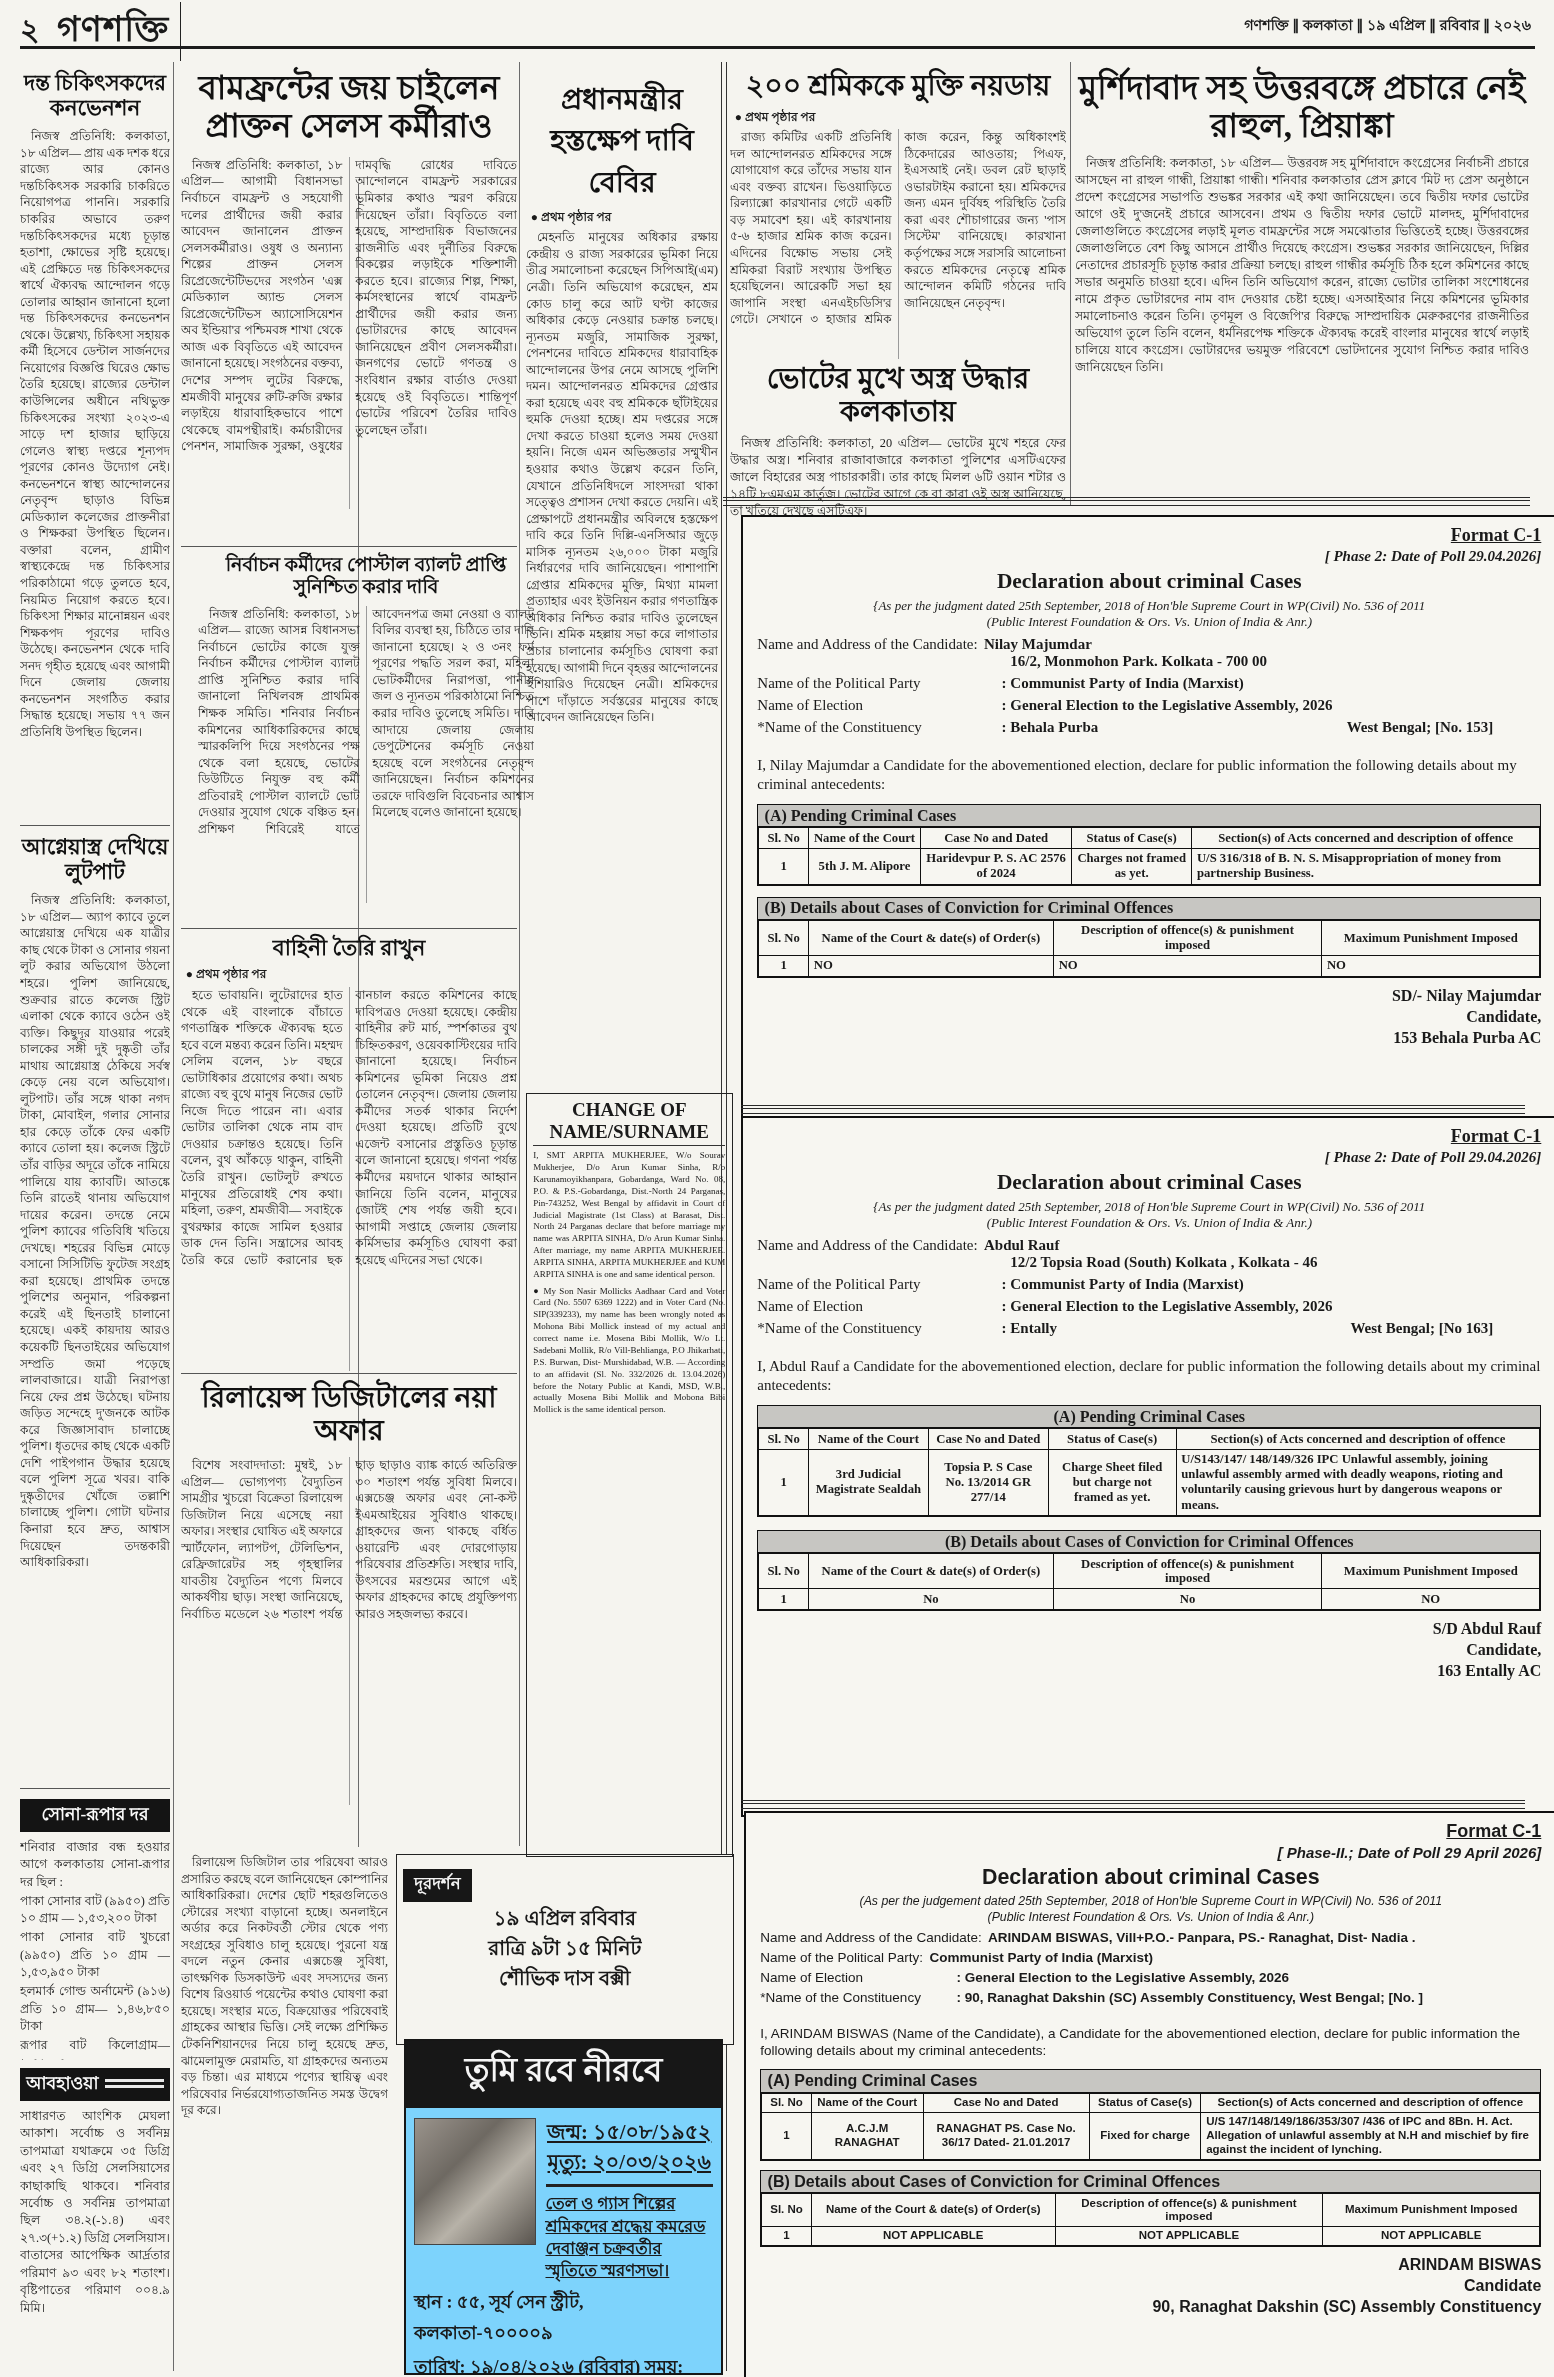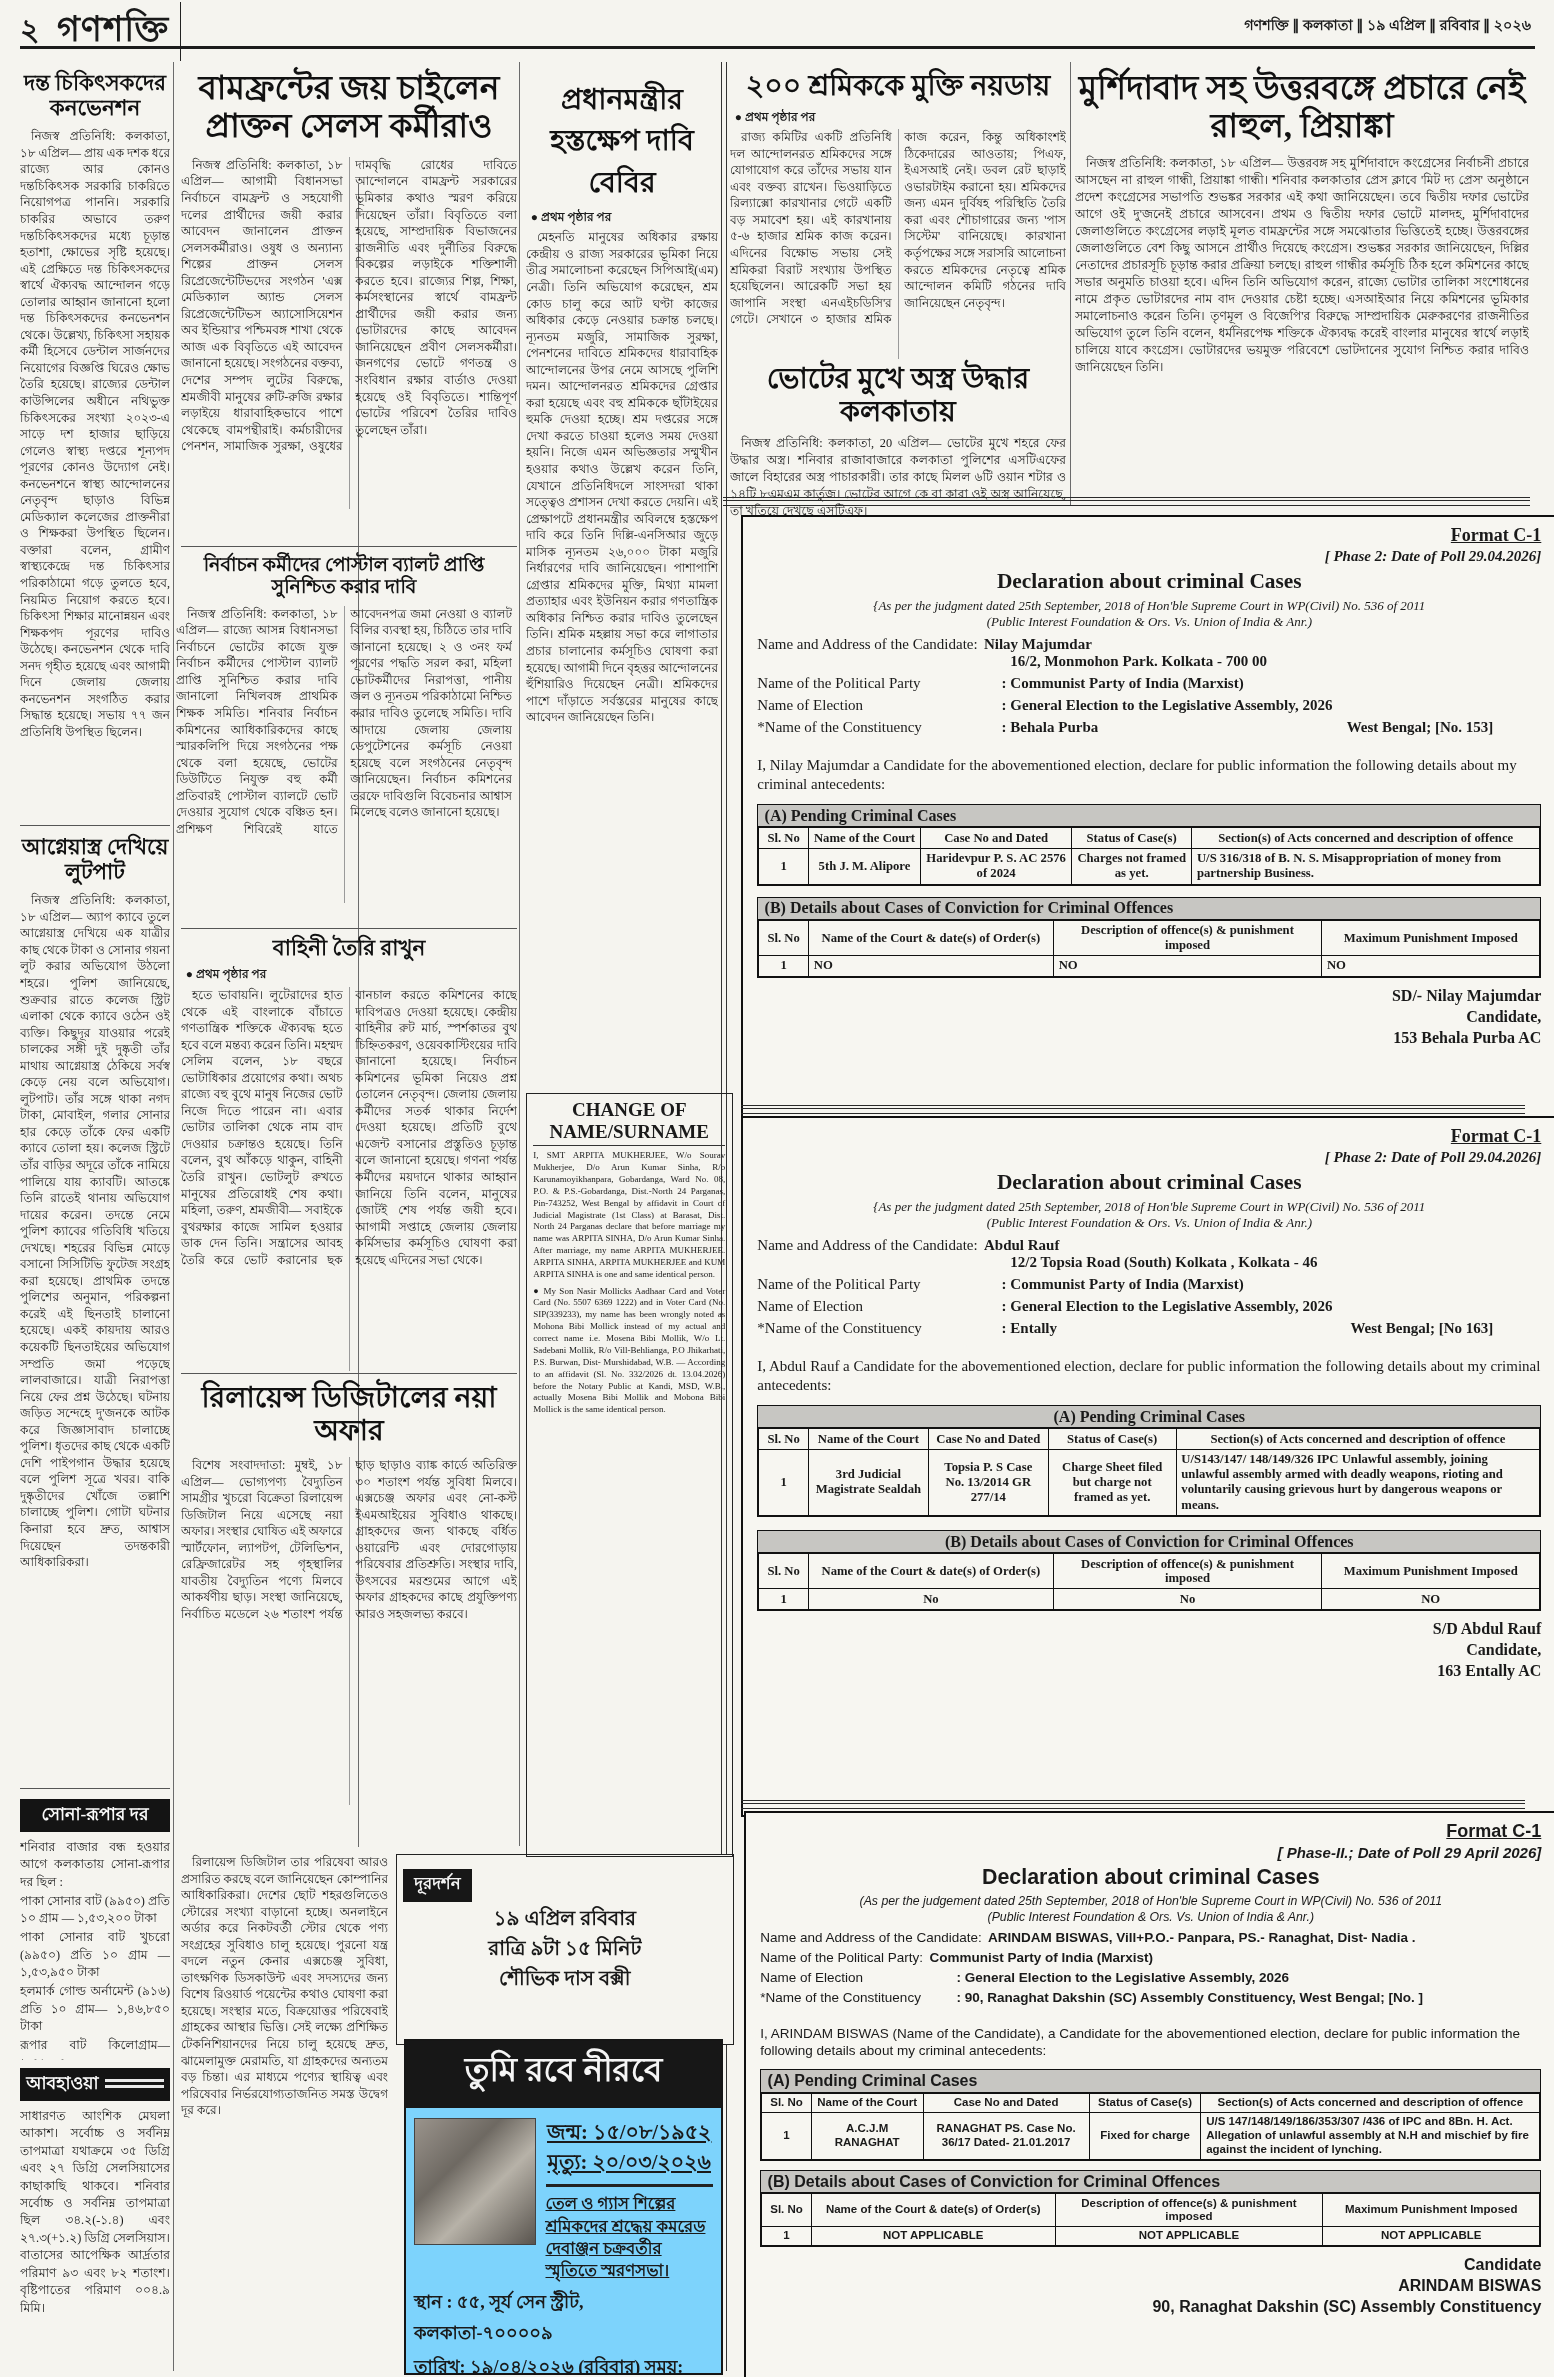--- a/index.html
+++ b/index.html
@@ -133,21 +133,21 @@
     </div>
     <div>সাধারণত আংশিক মেঘলা আকাশ। সর্বোচ্চ ও সর্বনিম্ন তাপমাত্রা যথাক্রমে ৩৫ ডিগ্রি এবং ২৭ ডিগ্রি সেলসিয়াসের কাছাকাছি থাকবে। শনিবার সর্বোচ্চ ও সর্বনিম্ন তাপমাত্রা ছিল ৩৪.২(-১.৪) এবং ২৭.৩(+১.২) ডিগ্রি সেলসিয়াস। বাতাসের আপেক্ষিক আর্দ্রতার পরিমাণ ৯৩ এবং ৮২ শতাংশ। বৃষ্টিপাতের পরিমাণ ০০৪.৯ মিমি।</div>
   </div>
 
   <div class="abs" style="left:181px;top:70px;width:336px;">
     <div class="headline h-xl">বামফ্রন্টের জয় চাইলেন প্রাক্তন সেলস কর্মীরাও</div>
     <div class="body-text cols2" style="height:352px;margin-top:11px;">নিজস্ব প্রতিনিধি: কলকাতা, ১৮ এপ্রিল— আগামী বিধানসভা নির্বাচনে বামফ্রন্ট ও সহযোগী দলের প্রার্থীদের জয়ী করার আবেদন জানালেন প্রাক্তন সেলসকর্মীরাও। ওষুধ ও অন্যান্য শিল্পের প্রাক্তন সেলস রিপ্রেজেন্টেটিভদের সংগঠন 'এক্স মেডিক্যাল অ্যান্ড সেলস রিপ্রেজেন্টেটিভস অ্যাসোসিয়েশন অব ইন্ডিয়া'র পশ্চিমবঙ্গ শাখা থেকে আজ এক বিবৃতিতে এই আবেদন জানানো হয়েছে। সংগঠনের বক্তব্য, দেশের সম্পদ লুটের বিরুদ্ধে, শ্রমজীবী মানুষের রুটি-রুজি রক্ষার লড়াইয়ে ধারাবাহিকভাবে পাশে থেকেছে বামপন্থীরাই। কর্মচারীদের পেনশন, সামাজিক সুরক্ষা, ওষুধের দামবৃদ্ধি রোধের দাবিতে আন্দোলনে বামফ্রন্ট সরকারের ভূমিকার কথাও স্মরণ করিয়ে দিয়েছেন তাঁরা। বিবৃতিতে বলা হয়েছে, সাম্প্রদায়িক বিভাজনের রাজনীতি এবং দুর্নীতির বিরুদ্ধে বিকল্পের লড়াইকে শক্তিশালী করতে হবে। রাজ্যের শিল্প, শিক্ষা, কর্মসংস্থানের স্বার্থে বামফ্রন্ট প্রার্থীদের জয়ী করার জন্য ভোটারদের কাছে আবেদন জানিয়েছেন প্রবীণ সেলসকর্মীরা। জনগণের ভোটে গণতন্ত্র ও সংবিধান রক্ষার বার্তাও দেওয়া হয়েছে ওই বিবৃতিতে। শান্তিপূর্ণ ভোটের পরিবেশ তৈরির দাবিও তুলেছেন তাঁরা।</div>
   </div>
 
   <div class="abs hrule" style="left:181px;top:546px;width:336px;"></div>
-  <div class="abs" style="left:176px;top:554px;width:336px;">
+  <div class="abs" style="left:198px;top:554px;width:336px;">
     <div class="headline h-sm">নির্বাচন কর্মীদের পোস্টাল ব্যালট প্রাপ্তি সুনিশ্চিত করার দাবি</div>
     <div class="body-text cols2" style="height:297px;margin-top:8px;">নিজস্ব প্রতিনিধি: কলকাতা, ১৮ এপ্রিল— রাজ্যে আসন্ন বিধানসভা নির্বাচনে ভোটের কাজে যুক্ত নির্বাচন কর্মীদের পোস্টাল ব্যালট প্রাপ্তি সুনিশ্চিত করার দাবি জানালো নিখিলবঙ্গ প্রাথমিক শিক্ষক সমিতি। শনিবার নির্বাচন কমিশনের আধিকারিকদের কাছে স্মারকলিপি দিয়ে সংগঠনের পক্ষ থেকে বলা হয়েছে, ভোটের ডিউটিতে নিযুক্ত বহু কর্মী প্রতিবারই পোস্টাল ব্যালটে ভোট দেওয়ার সুযোগ থেকে বঞ্চিত হন। প্রশিক্ষণ শিবিরেই যাতে আবেদনপত্র জমা নেওয়া ও ব্যালট বিলির ব্যবস্থা হয়, চিঠিতে তার দাবি জানানো হয়েছে। ২ ও ৩নং ফর্ম পূরণের পদ্ধতি সরল করা, মহিলা ভোটকর্মীদের নিরাপত্তা, পানীয় জল ও ন্যূনতম পরিকাঠামো নিশ্চিত করার দাবিও তুলেছে সমিতি। দাবি আদায়ে জেলায় জেলায় ডেপুটেশনের কর্মসূচি নেওয়া হয়েছে বলে সংগঠনের নেতৃবৃন্দ জানিয়েছেন। নির্বাচন কমিশনের তরফে দাবিগুলি বিবেচনার আশ্বাস মিলেছে বলেও জানানো হয়েছে।</div>
   </div>
 
   <div class="abs hrule" style="left:181px;top:928px;width:336px;"></div>
   <div class="abs" style="left:181px;top:936px;width:336px;">
     <div class="headline h-md">বাহিনী তৈরি রাখুন</div>
     <div class="contmark">● প্রথম পৃষ্ঠার পর</div>
     <div class="body-text cols2" style="height:384px;">হতে ভাবায়নি। লুটেরাদের হাত থেকে এই বাংলাকে বাঁচাতে গণতান্ত্রিক শক্তিকে ঐক্যবদ্ধ হতে হবে বলে মন্তব্য করেন তিনি। মহম্মদ সেলিম বলেন, ১৮ বছরে ভোটাধিকার প্রয়োগের কথা। অথচ রাজ্যে বহু বুথে মানুষ নিজের ভোট নিজে দিতে পারেন না। এবার ভোটার তালিকা থেকে নাম বাদ দেওয়ার চক্রান্তও হয়েছে। তিনি বলেন, বুথ আঁকড়ে থাকুন, বাহিনী তৈরি রাখুন। ভোটলুট রুখতে মানুষের প্রতিরোধই শেষ কথা। মহিলা, তরুণ, শ্রমজীবী— সবাইকে বুথরক্ষার কাজে সামিল হওয়ার ডাক দেন তিনি। সন্ত্রাসের আবহ তৈরি করে ভোট করানোর ছক বানচাল করতে কমিশনের কাছে দাবিপত্রও দেওয়া হয়েছে। কেন্দ্রীয় বাহিনীর রুট মার্চ, স্পর্শকাতর বুথ চিহ্নিতকরণ, ওয়েবকাস্টিংয়ের দাবি জানানো হয়েছে। নির্বাচন কমিশনের ভূমিকা নিয়েও প্রশ্ন তোলেন নেতৃবৃন্দ। জেলায় জেলায় কর্মীদের সতর্ক থাকার নির্দেশ দেওয়া হয়েছে। প্রতিটি বুথে এজেন্ট বসানোর প্রস্তুতিও চূড়ান্ত বলে জানানো হয়েছে। গণনা পর্যন্ত কর্মীদের ময়দানে থাকার আহ্বান জানিয়ে তিনি বলেন, মানুষের জোটই শেষ পর্যন্ত জয়ী হবে। আগামী সপ্তাহে জেলায় জেলায় কর্মিসভার কর্মসূচিও ঘোষণা করা হয়েছে এদিনের সভা থেকে।</div>
   </div>
@@ -425,20 +425,20 @@
         <tr>
           <td>1</td>
           <td>NOT APPLICABLE</td>
           <td>NOT APPLICABLE</td>
           <td>NOT APPLICABLE</td>
         </tr>
       </tbody>
         </table>
     </div>
     <div class="sig">
+      <div>ARINDAM BISWAS</div>
       <div>Candidate</div>
-      <div>ARINDAM BISWAS</div>
       <div>90, Ranaghat Dakshin (SC) Assembly Constituency</div>
     </div>
   </div>
 
 </div>
 
 
 </body></html>

